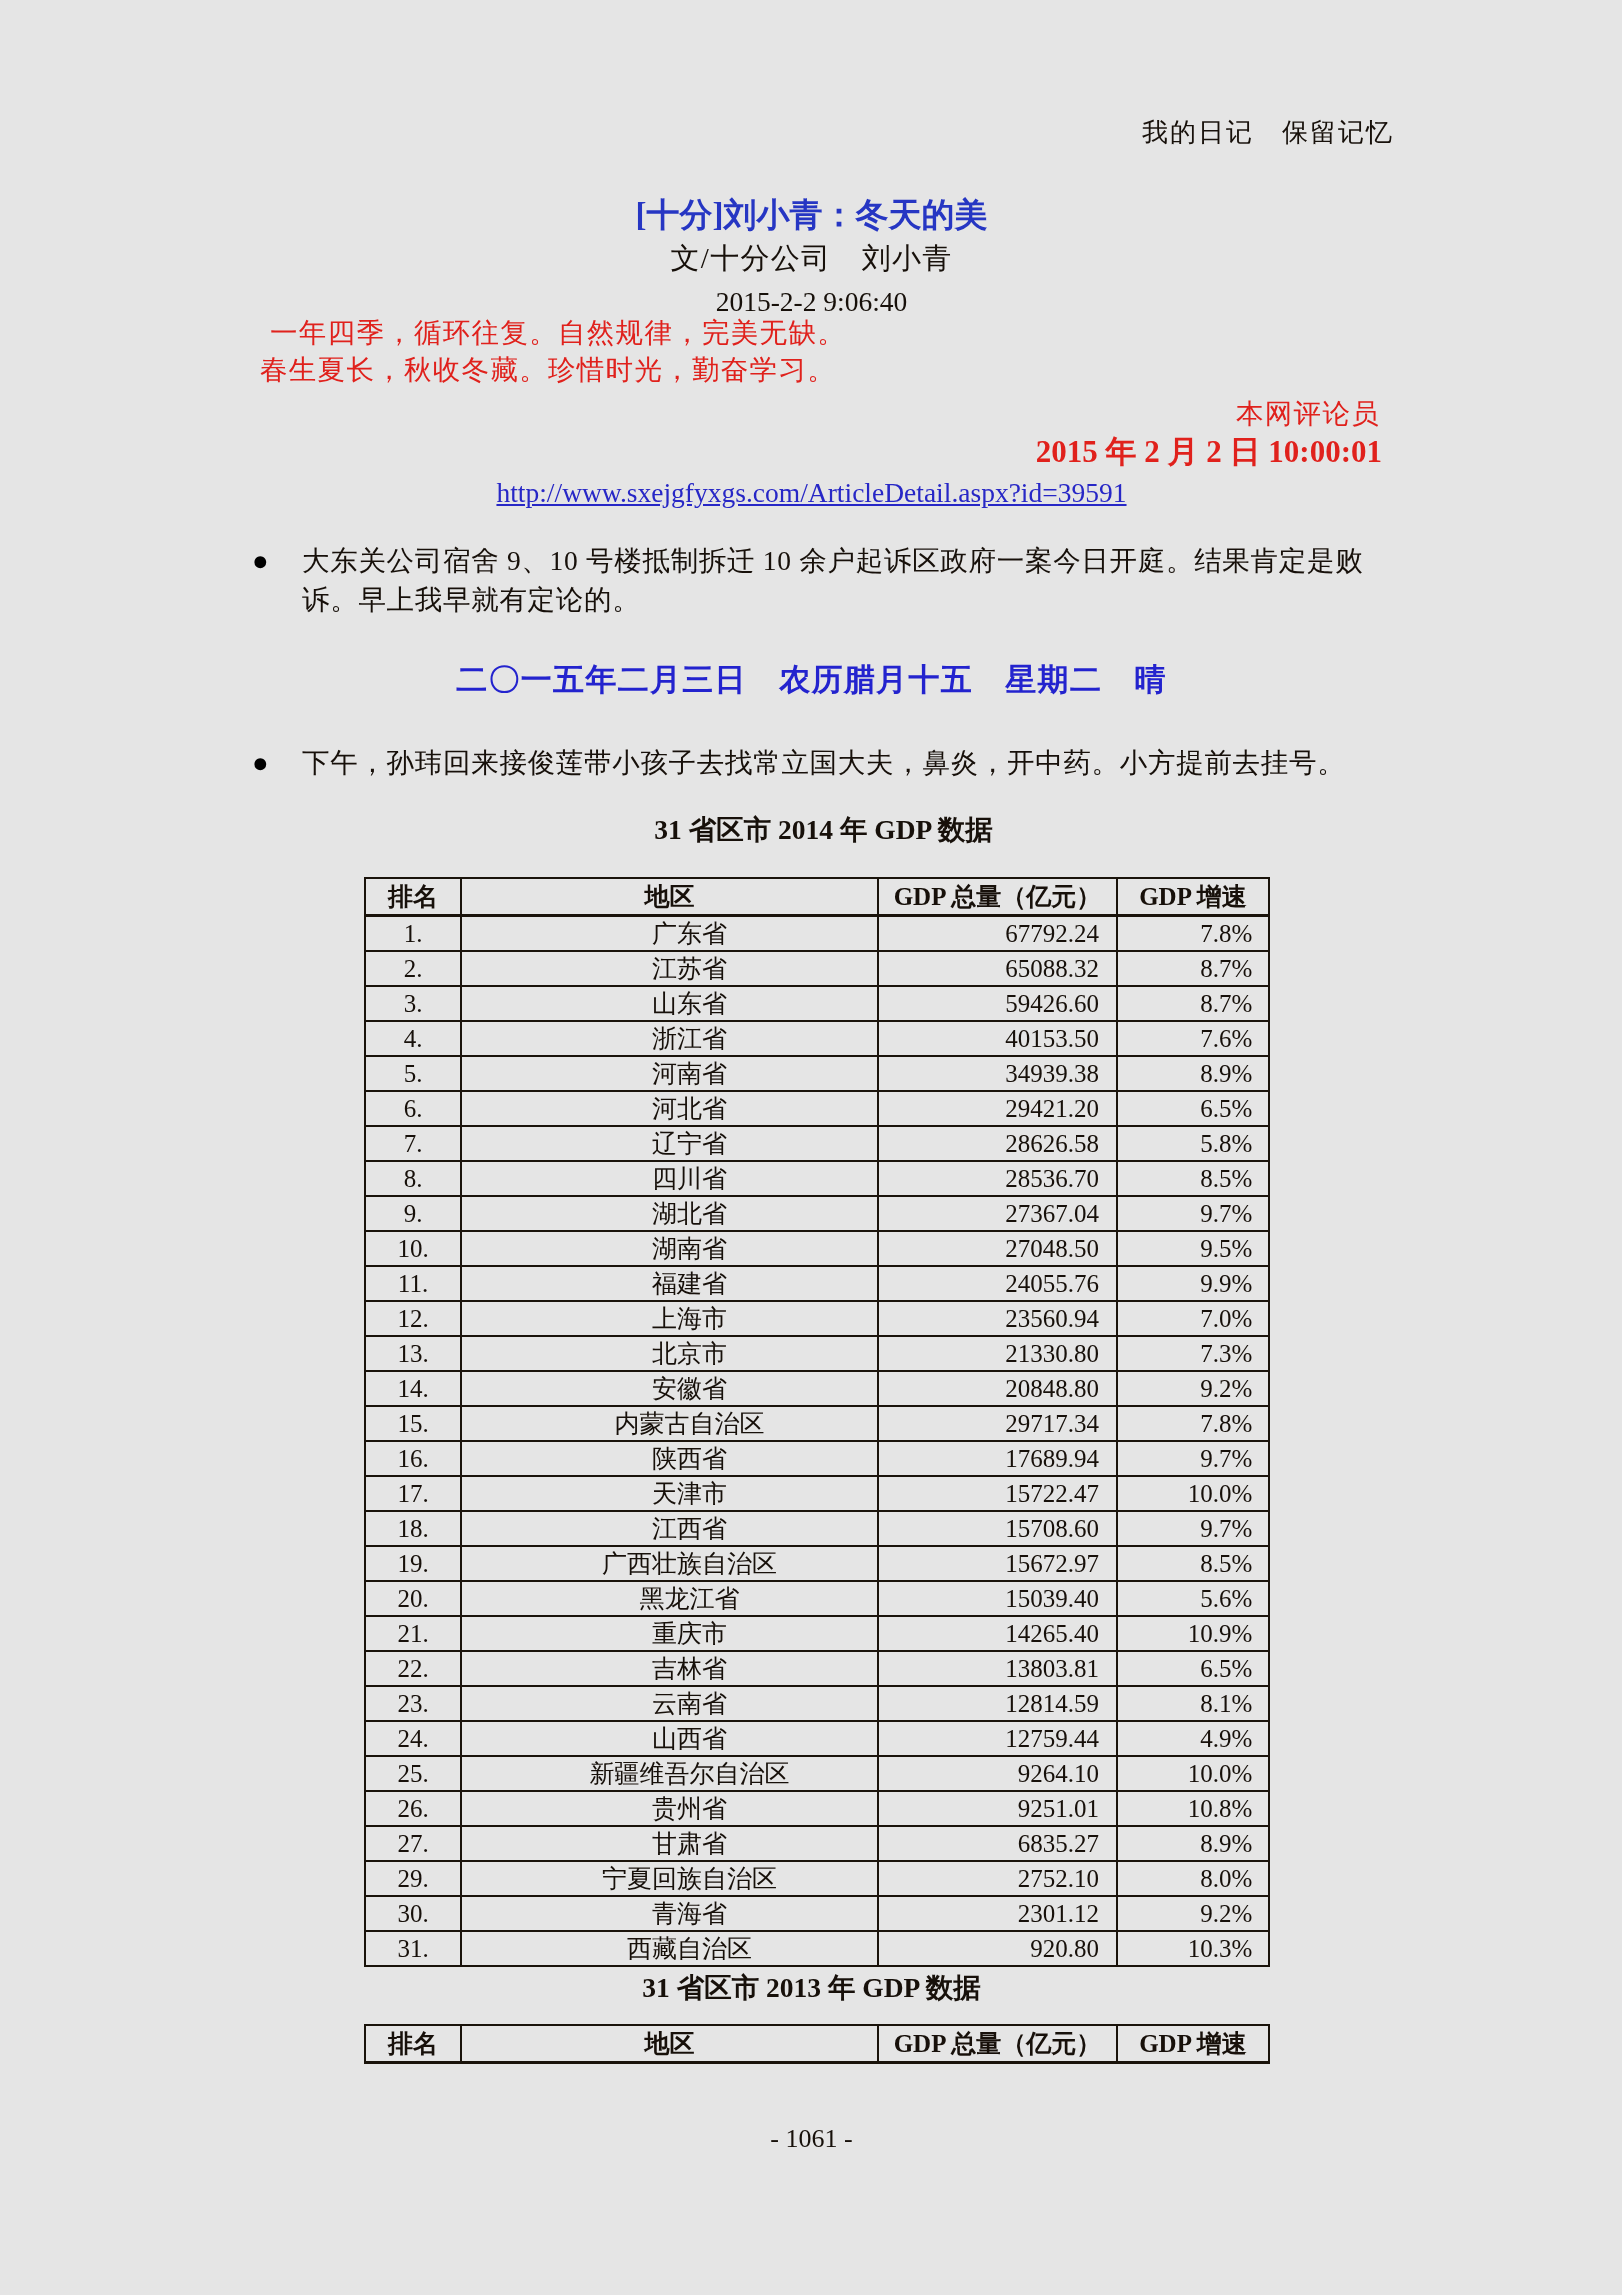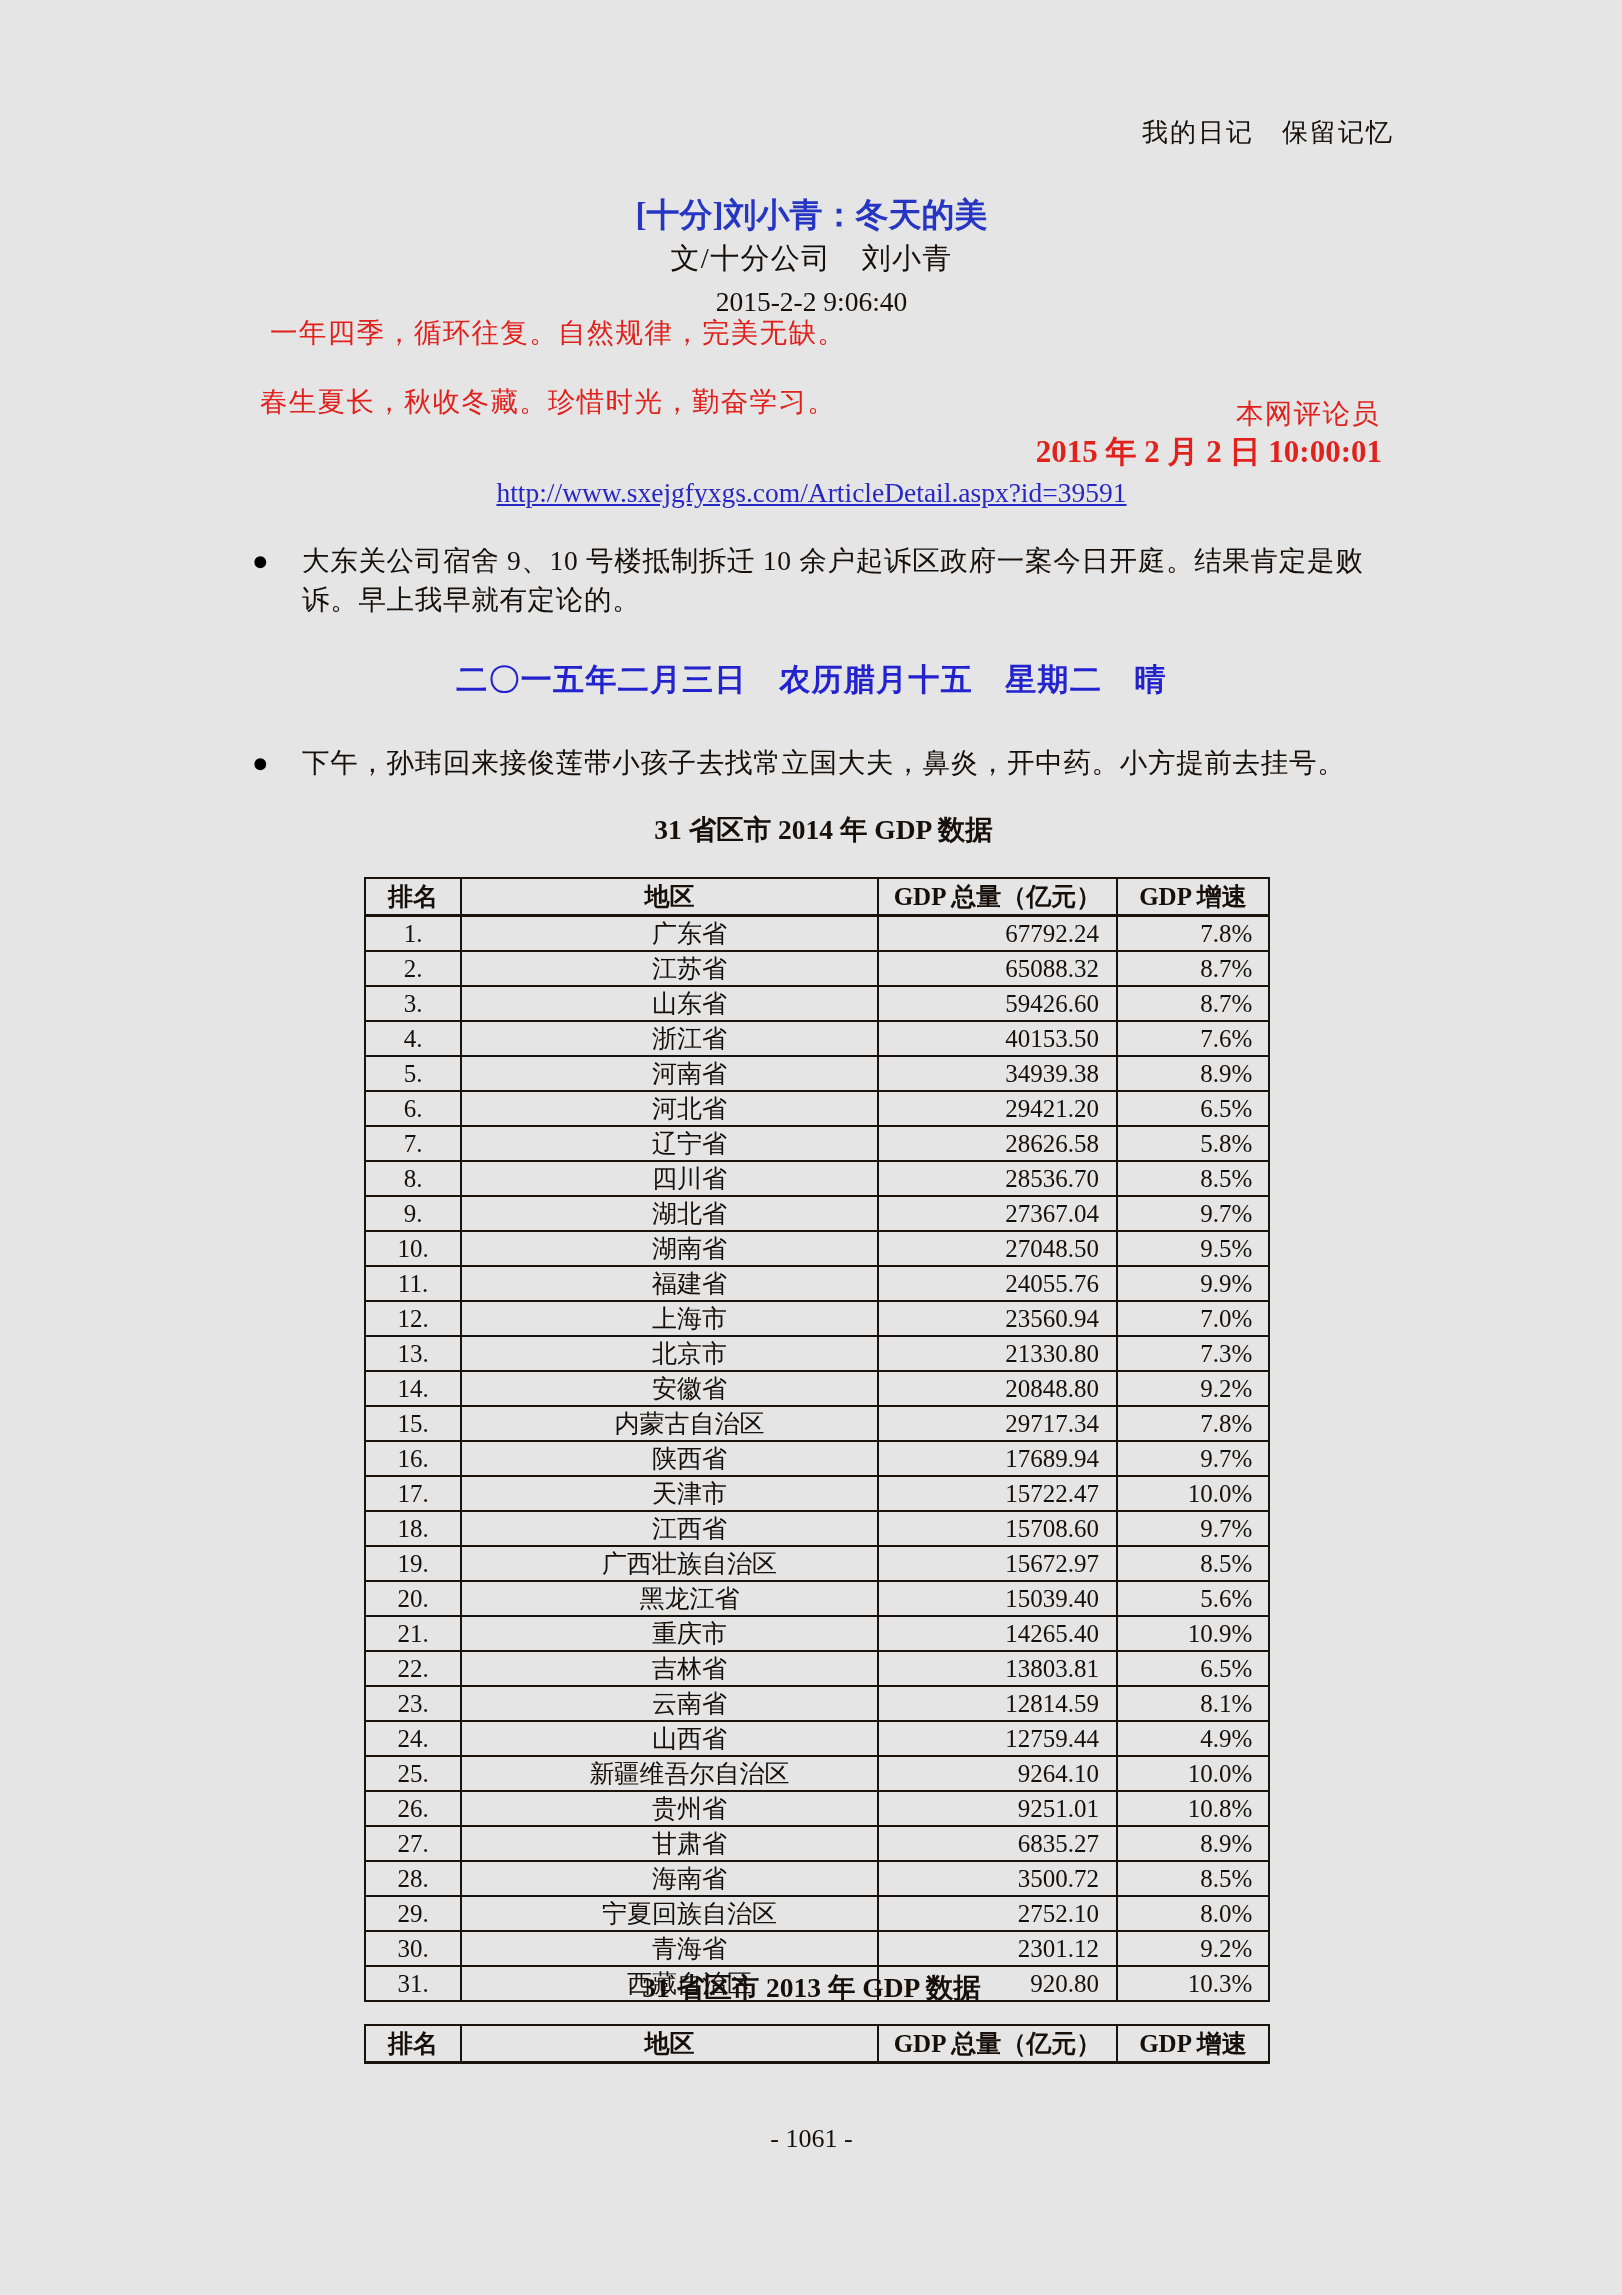--- a/index.html
+++ b/index.html
@@ -34,21 +34,21 @@
     font-size: 29px; line-height: 31px;
     letter-spacing: 1.3px;
   }
   .datetime {
     top: 287px; left: 0; width: 100%;
     text-align: center;
     font-size: 27.5px; line-height: 30px;
   }
   .red { color: #e0211c; }
   .quote1 { top: 318px; left: 270px; font-size: 27.5px; line-height: 30px; letter-spacing: 1.3px; }
-  .quote2 { top: 355px; left: 260px; font-size: 27.5px; line-height: 30px; letter-spacing: 1.3px; margin-top: 32px; }
+  .quote2 { top: 355px; left: 260px; font-size: 27.5px; line-height: 30px; letter-spacing: 1.3px; }
   .commenter { top: 399px; right: 243px; font-size: 27.5px; line-height: 30px; letter-spacing: 1.3px; }
   .comment-date { top: 434px; right: 241px; font-size: 31px; line-height: 35px; font-weight: bold; }
   .url-line { top: 476px; left: 0; width: 100%; text-align: center; font-size: 27.5px; line-height: 33px; }
   .url-line a { color: #2727c6; text-decoration: underline; }
 
   .bullet {
     left: 252px; right: 246px;
     display: flex; align-items: flex-start;
   }
   .bullet .marker {
@@ -326,26 +326,20 @@
           <td>9251.01</td>
           <td>10.8%</td>
         </tr>
         <tr>
           <td>27.</td>
           <td>甘肃省</td>
           <td>6835.27</td>
           <td>8.9%</td>
         </tr>
         <tr>
-          <td>28.</td>
-          <td>海南省</td>
-          <td>3500.72</td>
-          <td>8.5%</td>
-        </tr>
-        <tr>
           <td>29.</td>
           <td>宁夏回族自治区</td>
           <td>2752.10</td>
           <td>8.0%</td>
         </tr>
         <tr>
           <td>30.</td>
           <td>青海省</td>
           <td>2301.12</td>
           <td>9.2%</td>

